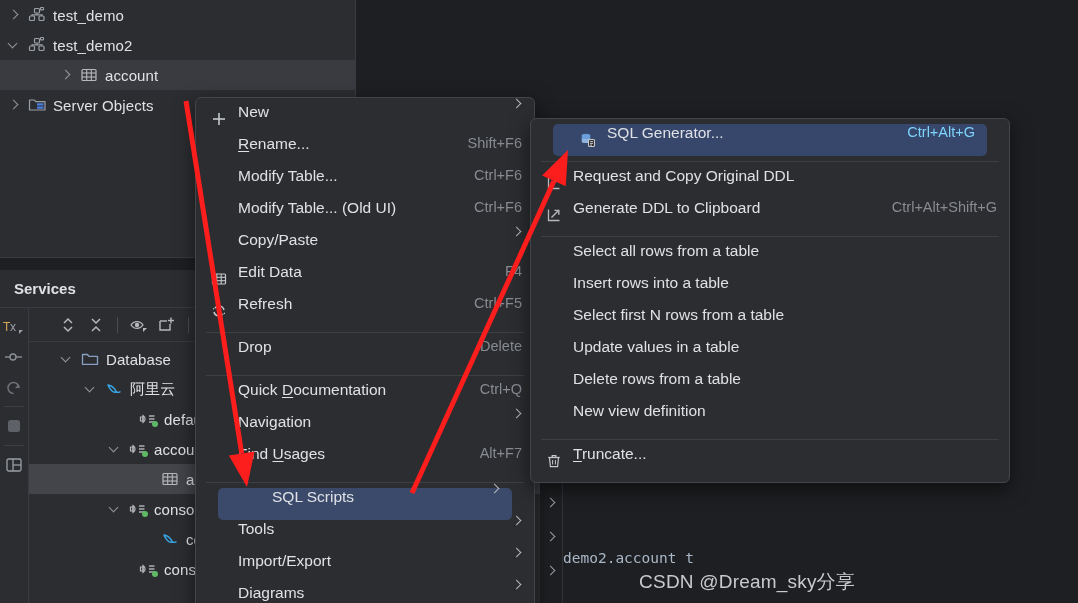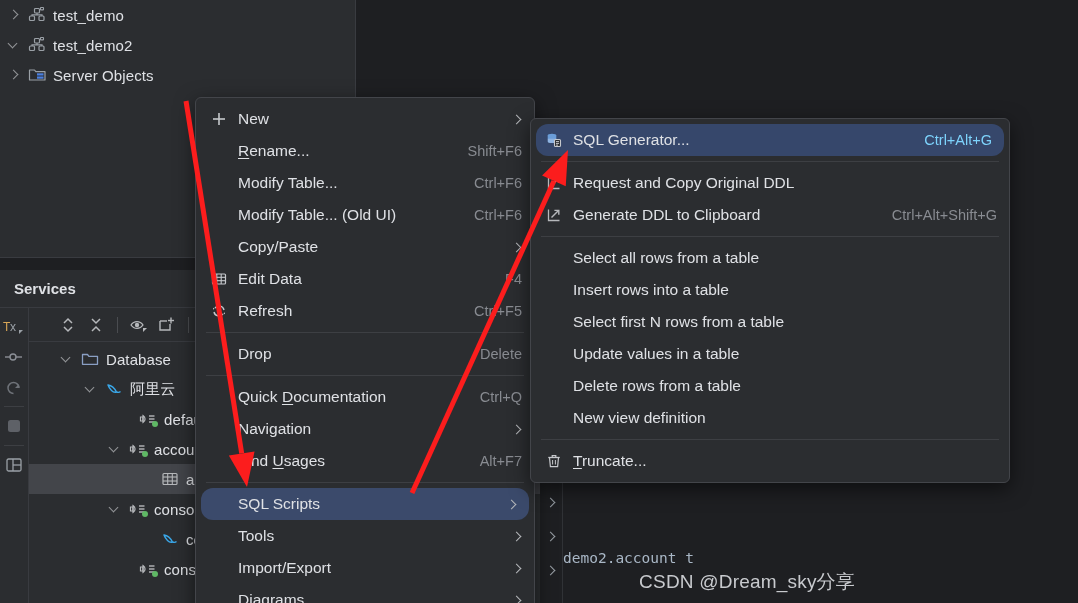--- a/index.html
+++ b/index.html
@@ -91,24 +91,24 @@
   
   .menu {
     position: absolute; background: #2b2d30;
     border: 1px solid #43454a; border-radius: 6px;
     box-shadow: 0 6px 20px rgba(0,0,0,.55);
     padding: 5px 0; z-index: 40;
   }
   #main-menu { left: 195px; top: 97px; width: 340px; }
   #sub-menu  { left: 530px; top: 118px; width: 480px; }
   .mi {
-    position: relative; height: 32px; display: flex; align-items: center;
+    position: relative; height: 32px; display: flex; 
     padding: 0 12px 0 14px; color: #dfe1e5; font-size: 15.5px; white-space: nowrap;
   }
-  .mi.hl { background: #3b4a6b; border-radius: 12px; margin: 0 5px; padding-left: 9px; }
+  .mi.hl { background: #3b4a6b; border-radius: 5px; margin: 0 22px; padding-left: 26px; }
   #sub-menu .mi.hl { background: #36476b; }
   .mi .mic { width: 18px; flex: 0 0 18px; margin-right: 10px; display:flex;align-items:center;justify-content:center; }
   .mi .mtxt { flex: 1 1 auto; }
   .mi .mkey { color: #888b91; font-size: 14.5px; margin-left: 18px; }
   .mi.hl .mkey { color: #7dd3fc; }
   .mi .marrow { width: 12px; margin-left: 12px; position: relative; }
   .mi .marrow::before {
     content:""; position:absolute; right:2px; top:-3px; width:6px;height:6px;
     border-right:1.7px solid #b6b8bb; border-bottom:1.7px solid #b6b8bb;
     transform: rotate(-45deg);
@@ -144,20 +144,33 @@
           <span class="chev down"></span>
           <span style="width: 6px; flex: 0 0 6px;"></span>
           <span class="ticon"><svg width="18" height="18" viewBox="0 0 18 18">
         <rect x="1.5" y="10" width="5" height="4.5" rx="1" fill="none" stroke="#9aa0a6" stroke-width="1.2"></rect>
         <rect x="11" y="10" width="5" height="4.5" rx="1" fill="none" stroke="#9aa0a6" stroke-width="1.2"></rect>
         <rect x="6.5" y="2.5" width="5" height="4.5" rx="1" fill="none" stroke="#9aa0a6" stroke-width="1.2"></rect>
         <path d="M9 7 v1.8 M4 10 v-1.2 h10 v1.2" fill="none" stroke="#9aa0a6" stroke-width="1.2"></path>
         <rect x="12.5" y="1.5" width="3" height="2.4" rx=".5" fill="none" stroke="#9aa0a6" stroke-width="1.1"></rect>
       </svg></span>
           <span class="tlabel">test_demo2</span>
+        </div>
+        <div class="trow sel">
+          <span style="width: 58px; flex: 0 0 58px;"></span>
+          <span class="chev"></span>
+          <span style="width: 6px; flex: 0 0 6px;"></span>
+          <span class="ticon"><svg width="18" height="18" viewBox="0 0 18 18">
+        <rect x="2" y="3.5" width="14" height="11" rx="1" fill="none" stroke="#b6b8bb" stroke-width="1.2"></rect>
+        <line x1="2" y1="7" x2="16" y2="7" stroke="#b6b8bb" stroke-width="1.1"></line>
+        <line x1="2" y1="11" x2="16" y2="11" stroke="#b6b8bb" stroke-width="1.1"></line>
+        <line x1="6.7" y1="3.5" x2="6.7" y2="14.5" stroke="#b6b8bb" stroke-width="1.1"></line>
+        <line x1="11.3" y1="3.5" x2="11.3" y2="14.5" stroke="#b6b8bb" stroke-width="1.1"></line>
+      </svg></span>
+          <span class="tlabel">account</span>
         </div>
         <div class="trow">
           <span style="width: 6px; flex: 0 0 6px;"></span>
           <span class="chev"></span>
           <span style="width: 6px; flex: 0 0 6px;"></span>
           <span class="ticon"><svg width="18" height="18" viewBox="0 0 18 18">
         <path d="M1.5 4 h5 l1.3 1.7 h9.2 v8.3 h-15.5 z" fill="none" stroke="#9aa0a6" stroke-width="1.2" stroke-linejoin="round"></path>
         <rect x="9" y="7.3" width="6.5" height="2.2" fill="#4a7fe0"></rect>
         <rect x="9" y="10.5" width="6.5" height="2.2" fill="#4a7fe0"></rect>
       </svg></span>

